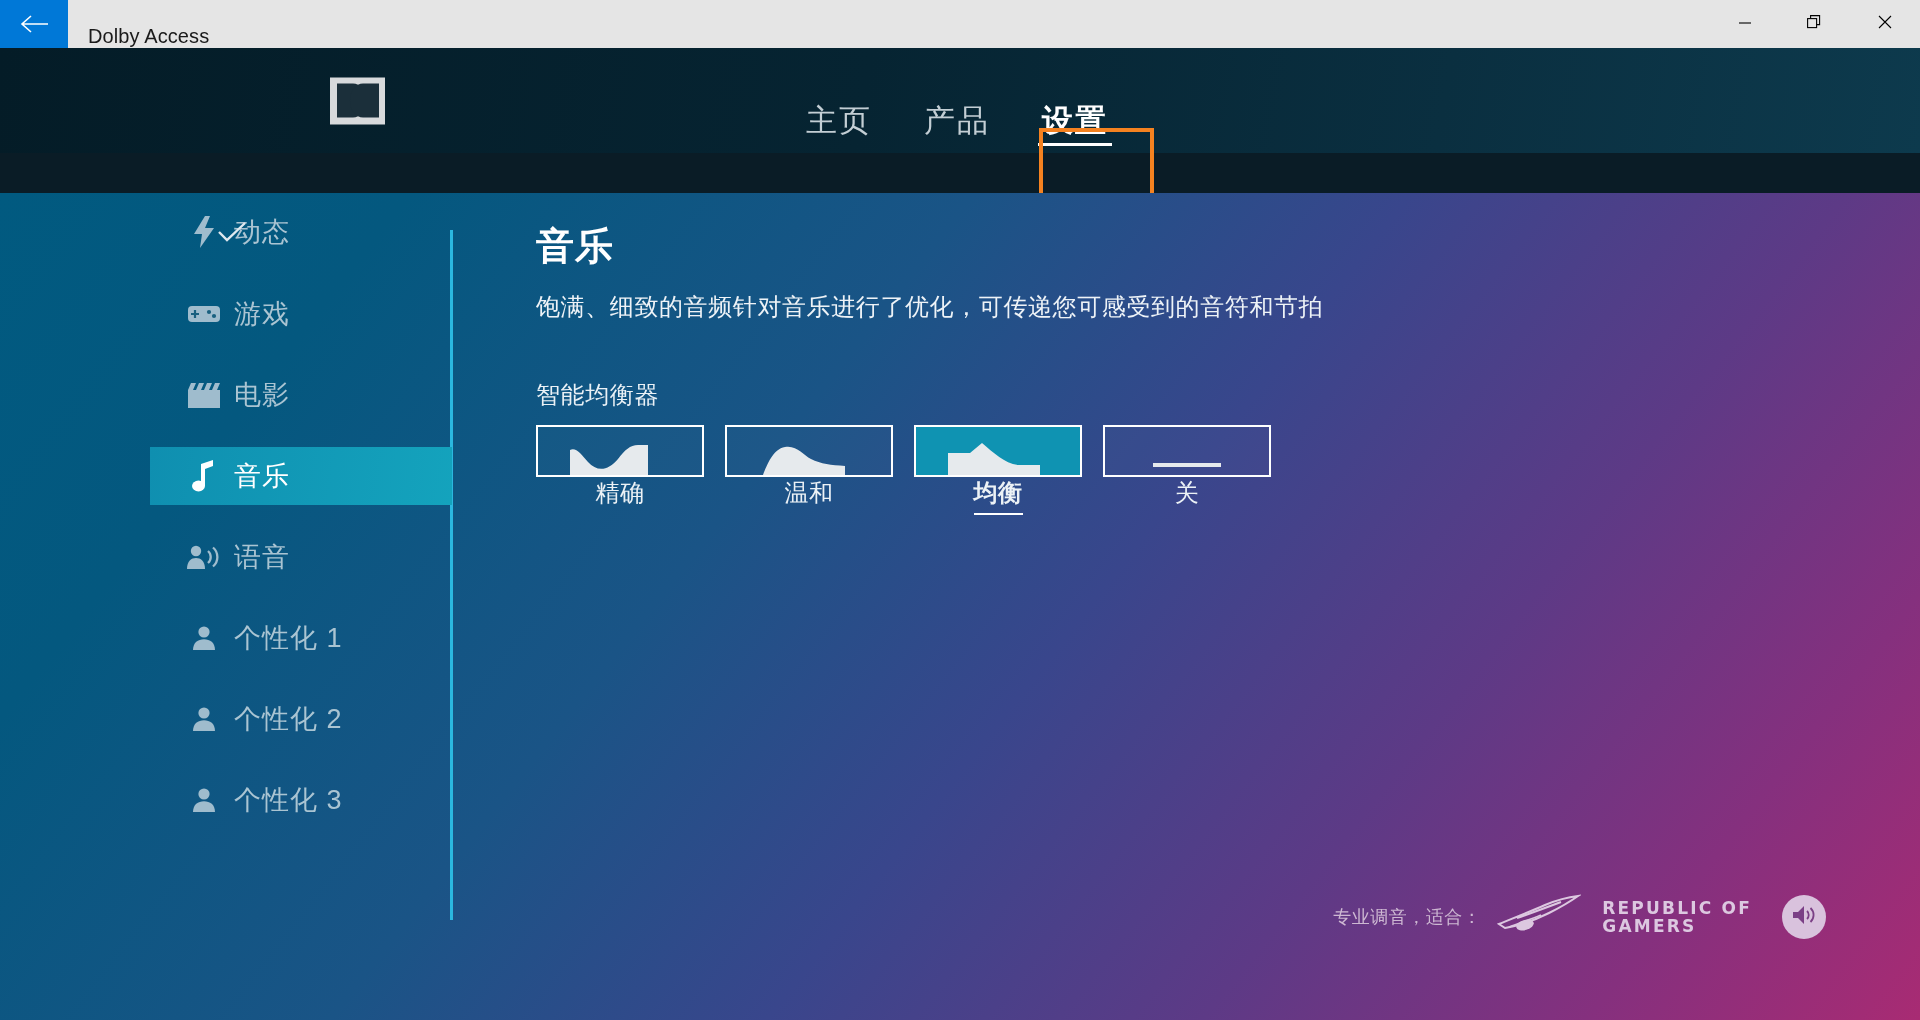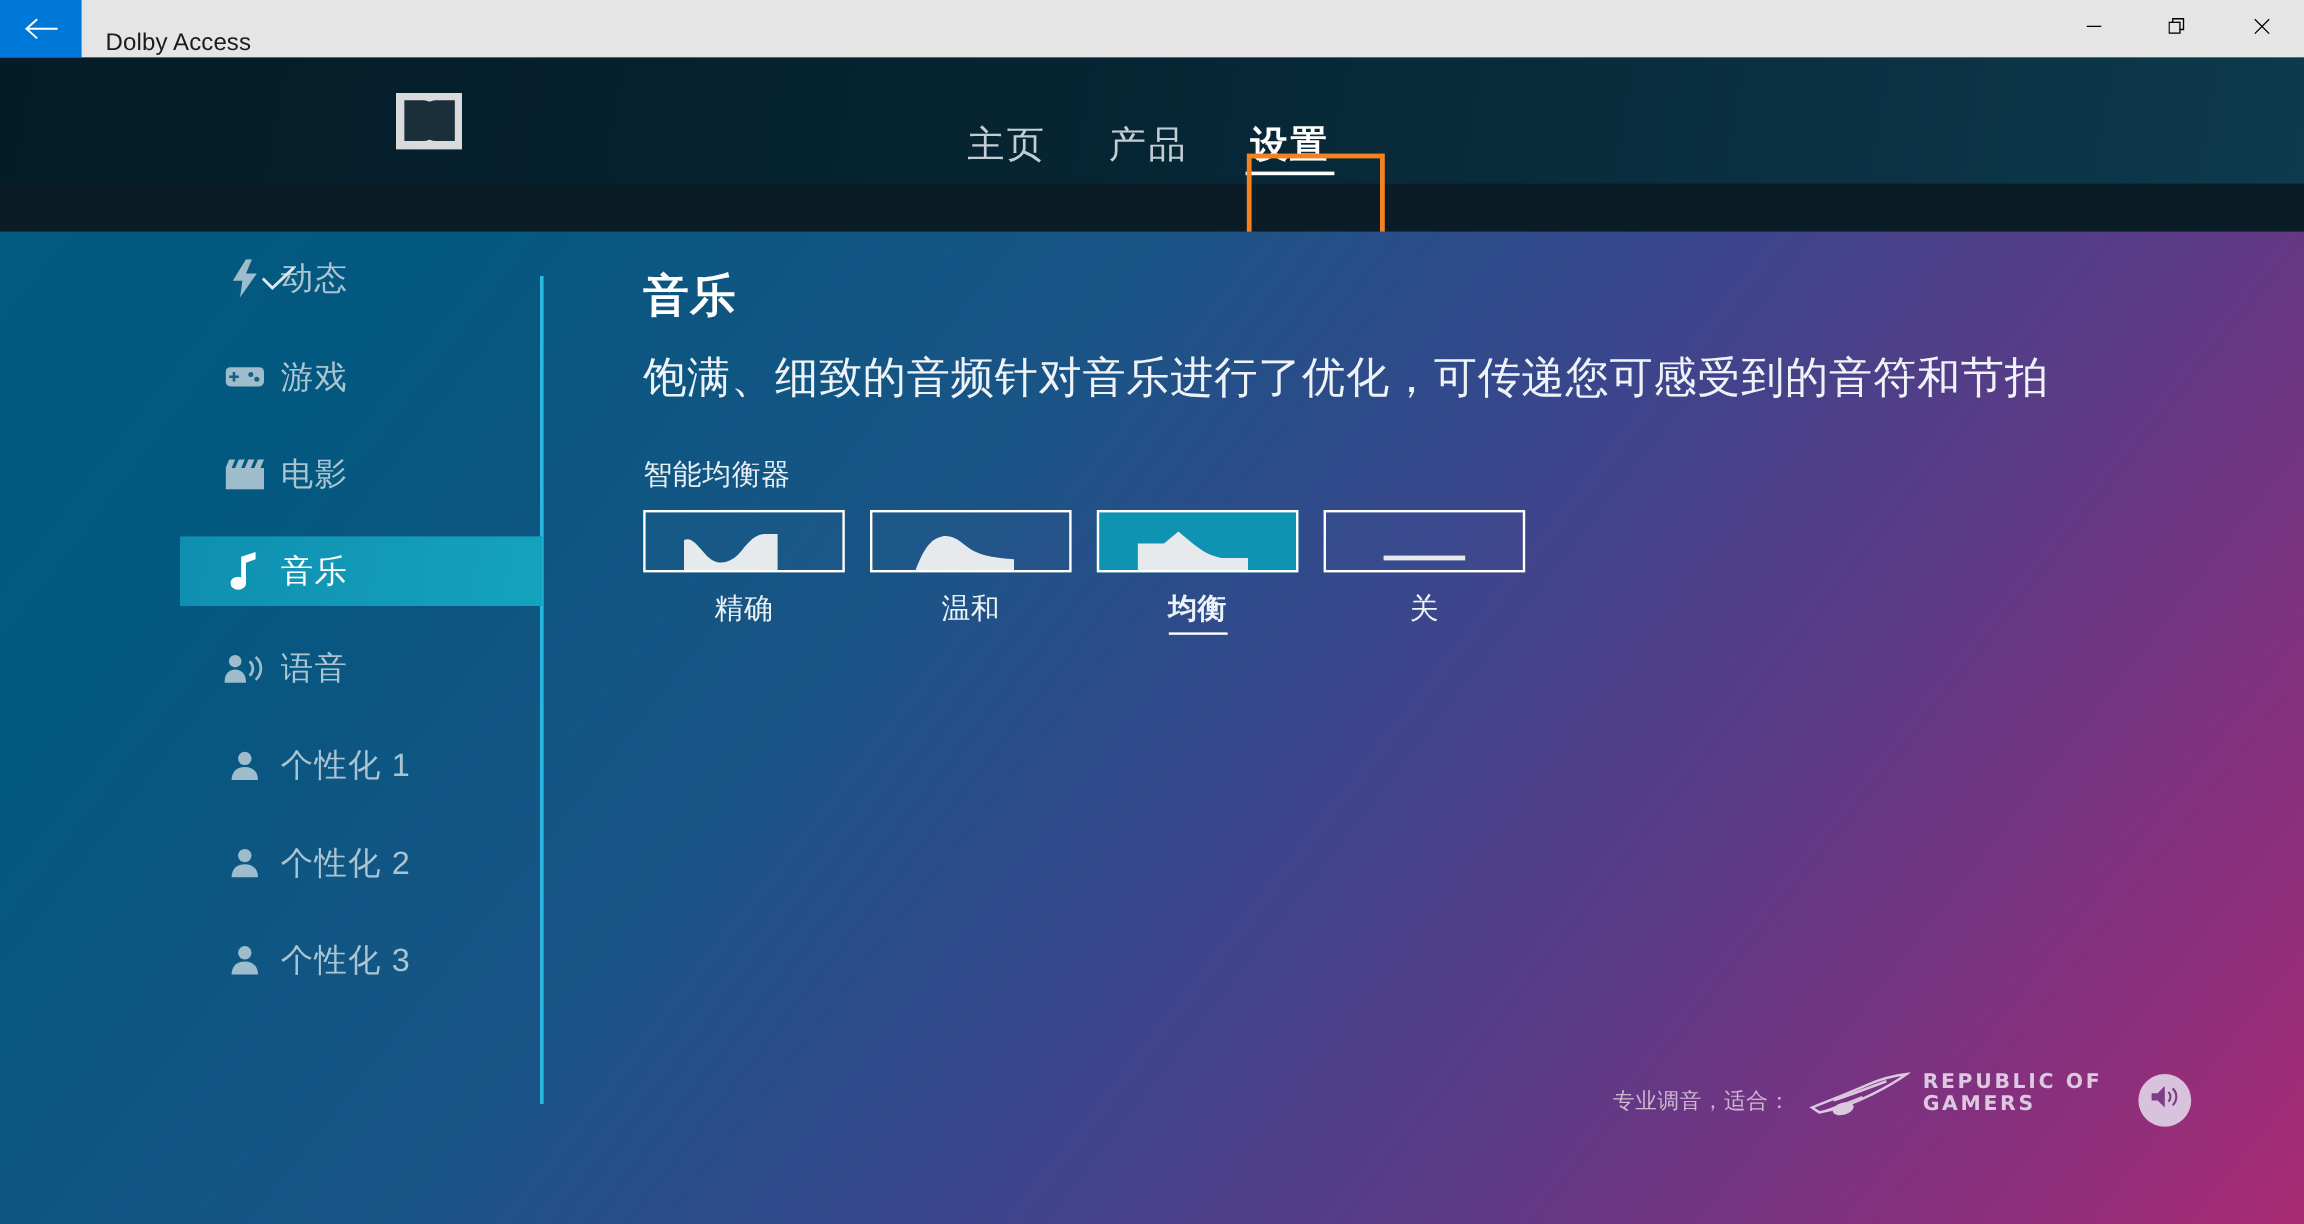--- a/index.html
+++ b/index.html
@@ -103,54 +103,54 @@
     display: flex; align-items: center; justify-content: center;
   }
 
   
   .main { position: absolute; left: 536px; top: 0; width: 1384px; height: 827px; }
   .main-title {
     position: absolute; left: 0; top: 28px; font-size: 38px; color: #ffffff;
     font-weight: bold; letter-spacing: 1px;
   }
   .main-desc {
-    position: absolute; left: 0; top: 98px; font-size: 36px; color: #eef3f7;
+    position: absolute; left: 0; top: 98px; font-size: 24px; color: #eef3f7;
     letter-spacing: .6px; white-space: nowrap;
   }
   .section-label {
     position: absolute; left: 0; top: 186px; font-size: 24px; color: #eaf1f6;
     letter-spacing: .6px;
   }
   .eq-row { position: absolute; left: 0; top: 232px; display: flex; gap: 21px; }
   .eq-opt { width: 168px; display: flex; flex-direction: column; align-items: center;
             cursor: pointer; }
   .eq-box {
     width: 168px; height: 52px; border: 2px solid #ffffff;
     display: flex; align-items: flex-end; justify-content: center;
     background: rgba(255,255,255,0.02);
   }
   .eq-opt.selected .eq-box { background: #0f93b2; border-color: #ffffff; }
   .eq-box svg { display: block; }
   .eq-name {
-    margin-top: 14px; font-size: 24px; color: #ecf2f6; letter-spacing: .5px;
+    margin-top: 0; font-size: 24px; color: #ecf2f6; letter-spacing: .5px;
     position: relative; padding-bottom: 4px;
   }
   .eq-opt.selected .eq-name { font-weight: bold; }
   .eq-opt.selected .eq-name::after {
     content: ""; position: absolute; left: 0; right: 0; bottom: -2px;
     height: 2px; background: #ffffff;
   }
 
   
   .brand {
     position: absolute; right: 94px; bottom: 80px;
     display: flex; align-items: center; gap: 14px; margin-top: 48px;
   }
   .brand-text { font-size: 18px; color: #cdb8d2; letter-spacing: .5px; white-space: nowrap; }
-  .rog-logo { display: flex; align-items: flex-start; gap: 10px; }
+  .rog-logo { display: flex; align-items: center; gap: 21px; }
   .rog-word {
     color: #dcc8e0; font-family: "DejaVu Sans", sans-serif; font-size: 17px;
     font-weight: bold; line-height: 18px; letter-spacing: 2.2px;
   }
   .sound-btn {
     width: 44px; height: 44px; border-radius: 50%; background: #d9c2dd;
     display: flex; align-items: center; justify-content: center;
     margin-left: 16px; cursor: pointer;
   }
 </style>

